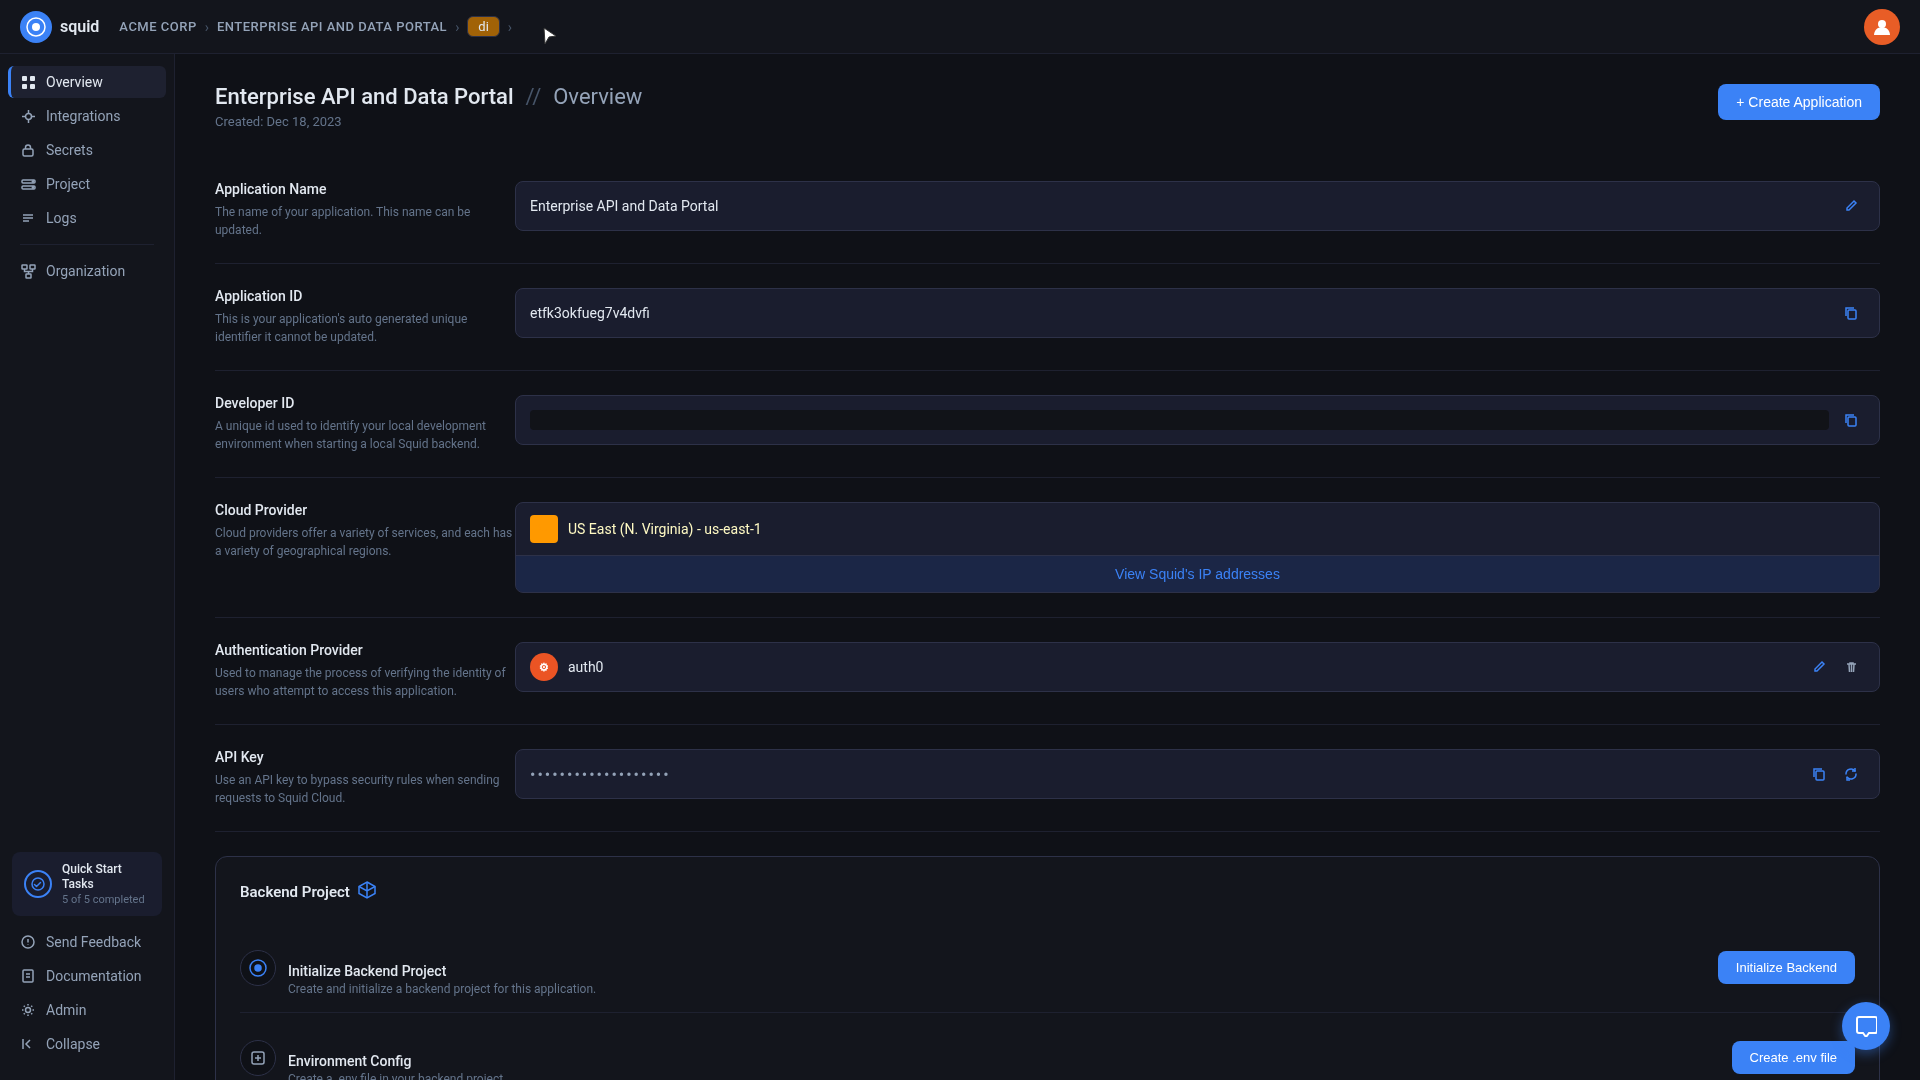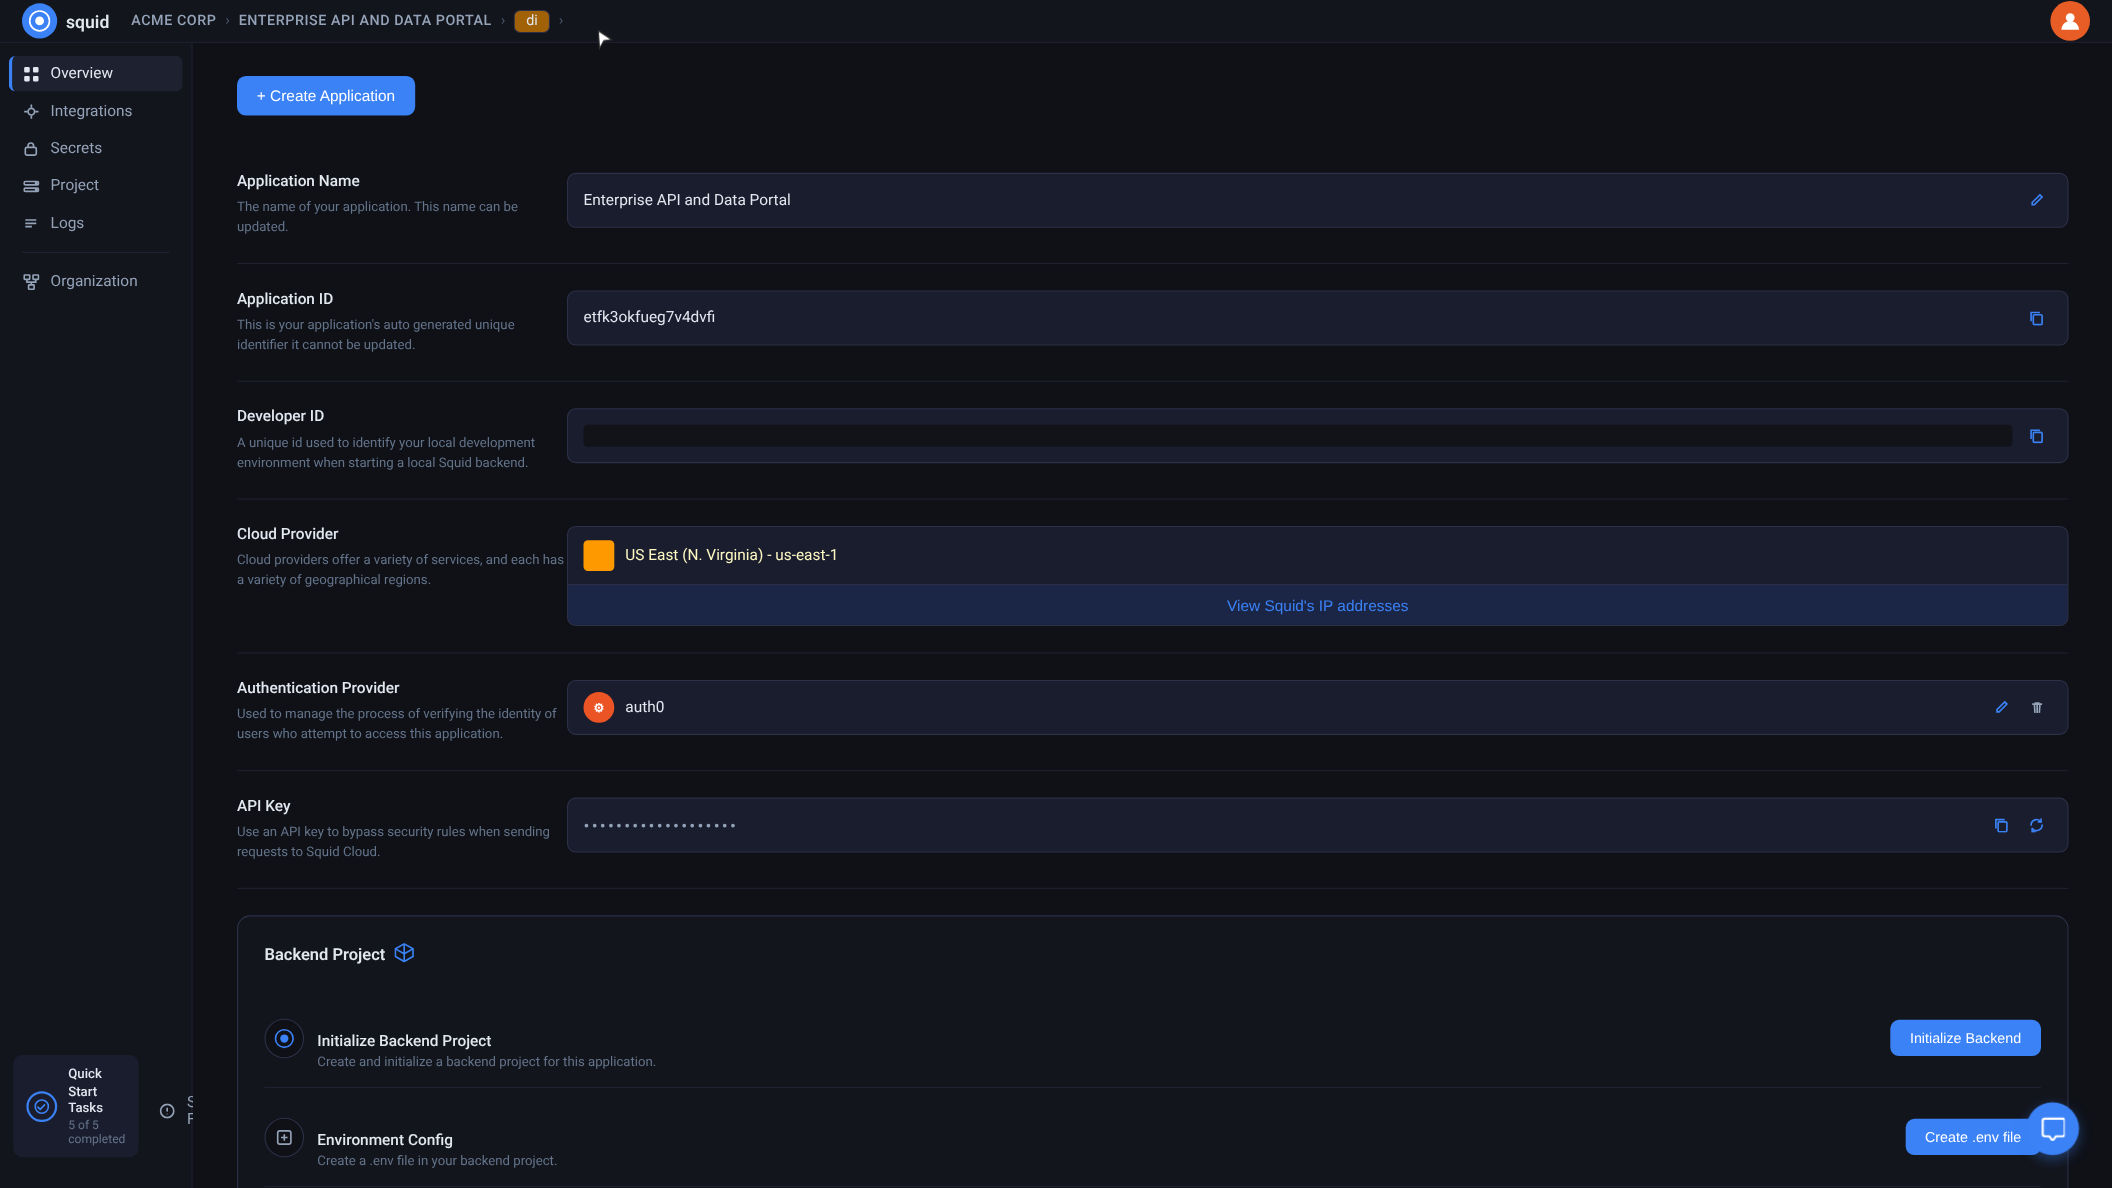--- a/index.html
+++ b/index.html
@@ -9,21 +9,21 @@
       color: #e2e8f0;
       height: 1080px;
       width: 1920px;
       overflow: hidden;
       display: flex;
       flex-direction: column;
     }
 
     
     .top-nav {
-      height: 39px;
+      height: 54px;
       background: #13151c;
       border-bottom: 1px solid #1e2130;
       display: flex;
       align-items: center;
       padding: 0 20px;
       flex-shrink: 0;
     }
     .logo-area {
       display: flex;
       align-items: center;
@@ -142,21 +142,21 @@
       flex-shrink: 0;
     }
     .sidebar-divider {
       height: 1px;
       background: #1e2130;
       margin: 8px 12px;
     }
     .sidebar-bottom {
       padding: 8px;
       display: flex;
-      flex-direction: row;
+      flex-direction: column;
       gap: 2px;
     }
     .quick-start-box {
       background: #1a1d2e;
       border-radius: 8px;
       padding: 10px 12px;
       cursor: pointer;
       display: flex;
       align-items: center;
       gap: 10px;
@@ -608,20 +608,31 @@
               <line x1="2" y1="2" x2="2" y2="12"></line>
             </svg>
         </span>
         <span>Collapse</span>
       </div>
     </div>
   </div>
 
   <div class="content">
     <div class="page-header">
+      <div>
+        <div>
+          <span style="font-size:22px; font-weight:500; color:#e2e8f0;">Enterprise API and Data Portal</span>
+          <span style="font-size:22px; color:#475569; margin:0 8px;">//</span>
+          <span style="font-size:22px; font-weight:400; color:#94a3b8;">Overview</span>
+        </div>
+        <div style="font-size:13px; color:#64748b; margin-top:5px;">
+          <span>Created:</span>
+          <span>Dec 18, 2023</span>
+        </div>
+      </div>
       <button class="create-app-btn">+ Create Application</button>
     </div>
 
     <div class="form-section">
       <div>
         <div class="field-label">Application Name</div>
         <div class="field-desc">The name of your application. This name can be updated.</div>
       </div>
       <div class="field-input-wrap">
         <span class="field-input-text">Enterprise API and Data Portal</span>

